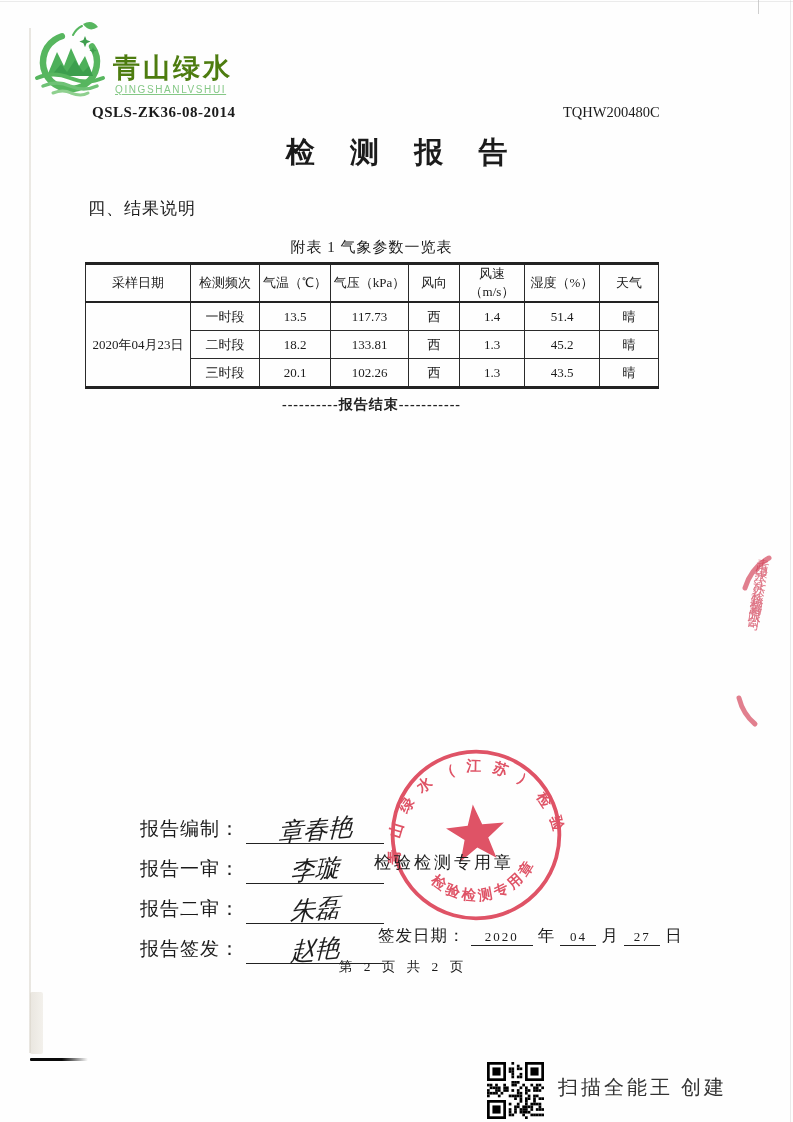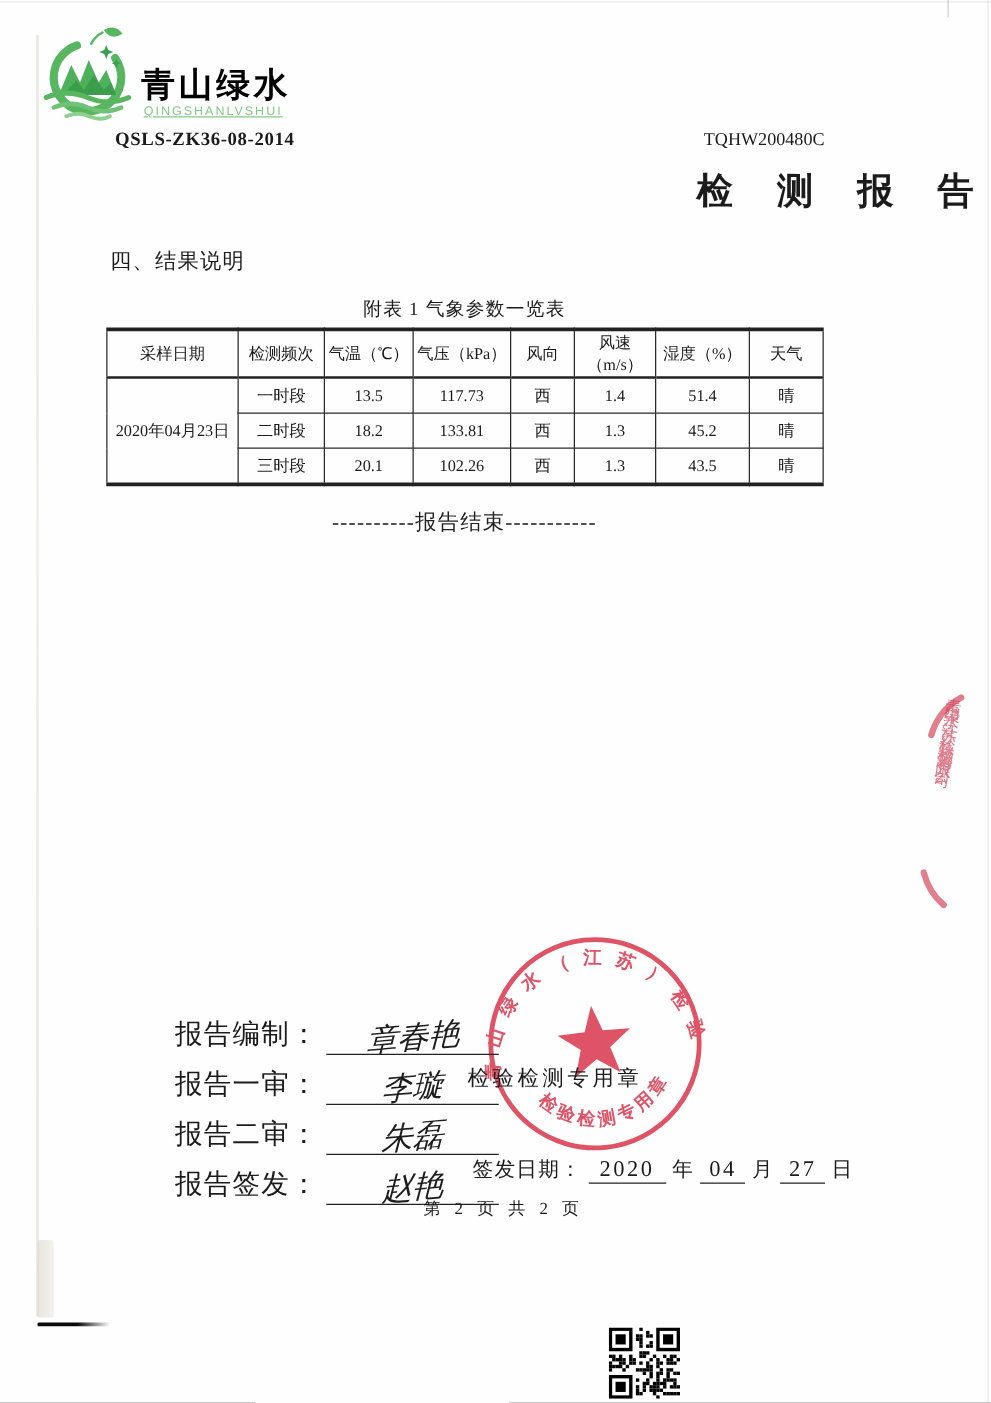--- a/index.html
+++ b/index.html
@@ -13,56 +13,56 @@
   .edge-right-top{left:758px;top:0;width:1px;height:14px;background:#bbb;opacity:.7;}
   .edge-right{left:790px;top:0;width:1px;height:1122px;background:#ccc;opacity:.4;}
   .smudge{left:30px;top:992px;width:13px;height:62px;
     background:linear-gradient(90deg,#d8d2c6,#eae6dd);opacity:.55;border-radius:2px;}
   .black-tick{left:30px;top:1058px;width:58px;height:3px;
     background:linear-gradient(90deg,#0a0a0a 55%,rgba(10,10,10,0));border-radius:1px;}
   
   .logo-wrap{position:absolute;left:33px;top:18px;width:250px;height:90px;}
   .logo-art{position:absolute;left:0;top:2px;}
   .logo-cn{position:absolute;left:80px;top:32px;font-family:"Liberation Sans",sans-serif;
-    font-size:27px;font-weight:bold;color:#000000;letter-spacing:3px;}
+    font-size:27px;font-weight:bold;color:#4d7c0f;letter-spacing:3px;}
   .logo-en{position:absolute;left:82px;top:66px;font-family:"Liberation Sans",sans-serif;
     font-size:10px;color:#85c886;letter-spacing:1.6px;text-decoration:underline;}
   .code-left{position:absolute;left:92px;top:104px;font-size:15px;font-weight:bold;letter-spacing:.5px;}
   .code-right{position:absolute;left:563px;top:104px;font-size:14.5px;}
-  .doc-title{position:absolute;left:0;top:133px;width:100%;text-align:right;
+  .doc-title{position:absolute;left:0;top:133px;width:100%;text-align:center;
     font-size:29px;font-weight:bold;letter-spacing:14px;text-indent:14px;}
   .section-heading{position:absolute;left:88px;top:197px;font-size:17px;font-weight:normal;letter-spacing:1px;}
   
   .table-wrap{position:absolute;left:85px;top:238px;width:573px;}
   .table-caption{text-align:center;font-size:15px;font-weight:normal;letter-spacing:1px;margin-bottom:5px;}
   table.weather{border-collapse:collapse;width:573px;table-layout:fixed;
     border-top:3px solid #222;border-bottom:3px solid #222;}
   table.weather th,table.weather td{border:1px solid #2a2a2a;text-align:center;
     font-weight:normal;font-size:13px;padding:0;}
   table.weather thead th{height:27px;border-bottom:2px solid #222;}
   table.weather tbody td{height:27px;}
   td.date-cell{font-size:12.5px;}
-  .end-note{text-align:center;font-size:17px;margin-top:17px;letter-spacing:1px;color:#222;}
+  .end-note{text-align:center;font-size:14px;margin-top:7px;letter-spacing:1px;color:#222;font-weight:bold;}
   
   .edge-stamp{position:absolute;left:735px;top:552px;width:58px;height:180px;overflow:hidden;}
   .edge-stamp .txt{position:absolute;left:16px;top:-4px;writing-mode:vertical-rl;
     font-size:13px;letter-spacing:4px;color:#d4485e;opacity:.75;transform:rotate(9deg);white-space:nowrap;}
   
   .stamp{position:absolute;left:385px;top:744px;}
   .stamp-overlay-text{position:absolute;left:374px;top:851px;font-size:17px;color:#1c1c1c;letter-spacing:3px;}
   .sig-block{position:absolute;left:140px;top:804px;}
   .sig-row{height:40px;display:flex;align-items:flex-end;}
-  .sig-label{font-size:22px;letter-spacing:1px;padding-bottom:2px;margin-top:32px;}
+  .sig-label{font-size:19px;letter-spacing:1px;padding-bottom:2px;margin-top:32px;}
   .sig-line{display:inline-block;width:138px;border-bottom:1.4px solid #222;
     margin-left:6px;text-align:center;position:relative;height:34px;}
   .sig-name{font-family:"DejaVu Serif",serif;font-style:italic;font-size:25px;color:#1d1d1d;
     display:inline-block;transform:rotate(-5deg) skewX(-6deg);position:relative;top:4px;white-space:nowrap;}
   .issue-row{position:absolute;left:378px;top:925px;font-size:16.5px;letter-spacing:1px;}
   .issue-val{display:inline-block;border-bottom:1.4px solid #222;text-align:center;
-    font-size:18px;letter-spacing:2px;}
+    font-size:13px;letter-spacing:2px;}
   .iv-year{width:62px;} .iv-m{width:36px;}
   .page-footer{position:absolute;left:0;top:958px;width:750px;text-align:center;
     font-size:13.5px;letter-spacing:4px;margin-left:28px;}
   
   .qr-box{position:absolute;left:487px;top:1062px;width:57px;height:57px;}
   .scanner-label{position:absolute;left:558px;top:1074px;font-size:20px;color:#333;letter-spacing:3px;}
 </style>
 </head>
 <body>
 
@@ -337,14 +337,15 @@
         <rect x="54.29" y="51.57" width="2.71" height="2.71"></rect>
         <rect x="38.00" y="54.29" width="2.71" height="2.71"></rect>
         <rect x="1.36" y="1.36" width="16.29" height="16.29" fill="none" stroke="#000" stroke-width="2.71"></rect>
         <rect x="5.43" y="5.43" width="8.14" height="8.14"></rect>
         <rect x="39.36" y="1.36" width="16.29" height="16.29" fill="none" stroke="#000" stroke-width="2.71"></rect>
         <rect x="43.43" y="5.43" width="8.14" height="8.14"></rect>
         <rect x="1.36" y="39.36" width="16.29" height="16.29" fill="none" stroke="#000" stroke-width="2.71"></rect>
         <rect x="5.43" y="43.43" width="8.14" height="8.14"></rect>
       </g>
     </svg>
+  <div class="scanner-label">扫描全能王 创建</div>
 
 </div>
 
 </body></html>

